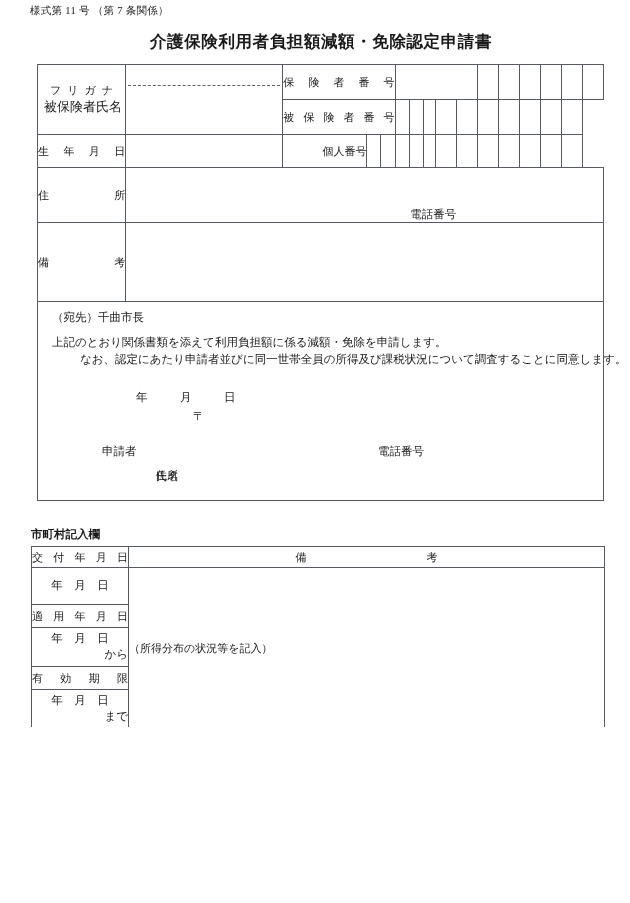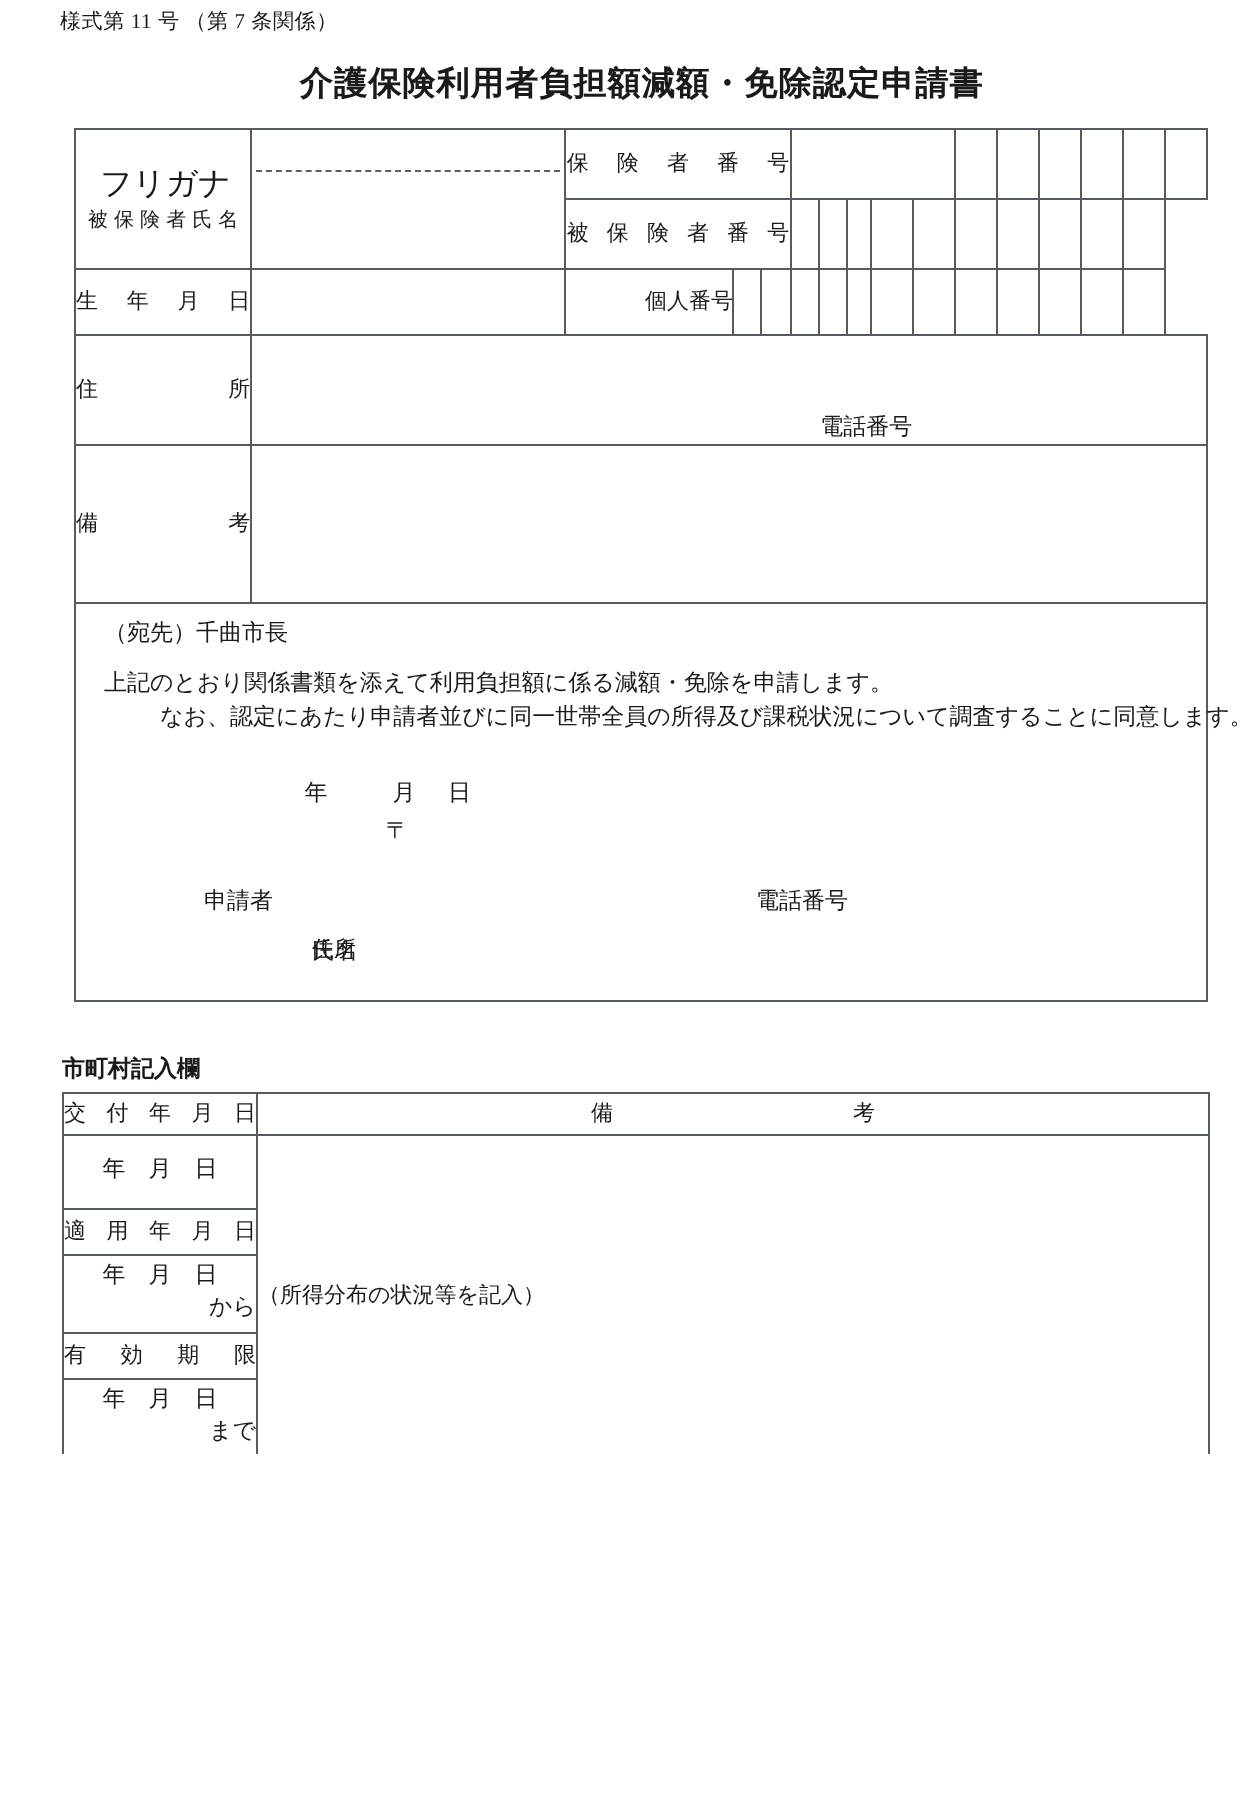--- a/index.html
+++ b/index.html
@@ -79,28 +79,28 @@
   .two-line {
     text-align: center;
     line-height: 1.5;
     white-space: nowrap;
   }
   .two-line .l1 {
     display: block;
     text-align: justify;
     text-align-last: justify;
     padding: 0 12px;
-    font-size: 16px;
+    font-size: 11px;
   }
   .two-line .l2 {
     display: block;
     text-align: justify;
     text-align-last: justify;
     padding: 0 6px;
-    font-size: 10px;
+    font-size: 13px;
   }
 
   
   .name-cell {
     position: relative;
   }
   .name-cell .furigana-rule {
     position: absolute;
     left: 2px;
     right: 2px;
@@ -119,21 +119,20 @@
     top: 12px;
     font-size: 11.5px;
     white-space: nowrap;
   }
 
   
   .stmt {
     position: relative;
     padding: 0;
     height: 100%;
-    text-align: center;
   }
   .stmt .to-line {
     position: absolute;
     left: 14px;
     top: 8px;
     font-size: 11.5px;
     white-space: nowrap;
   }
   .stmt .p1 {
     position: absolute;

